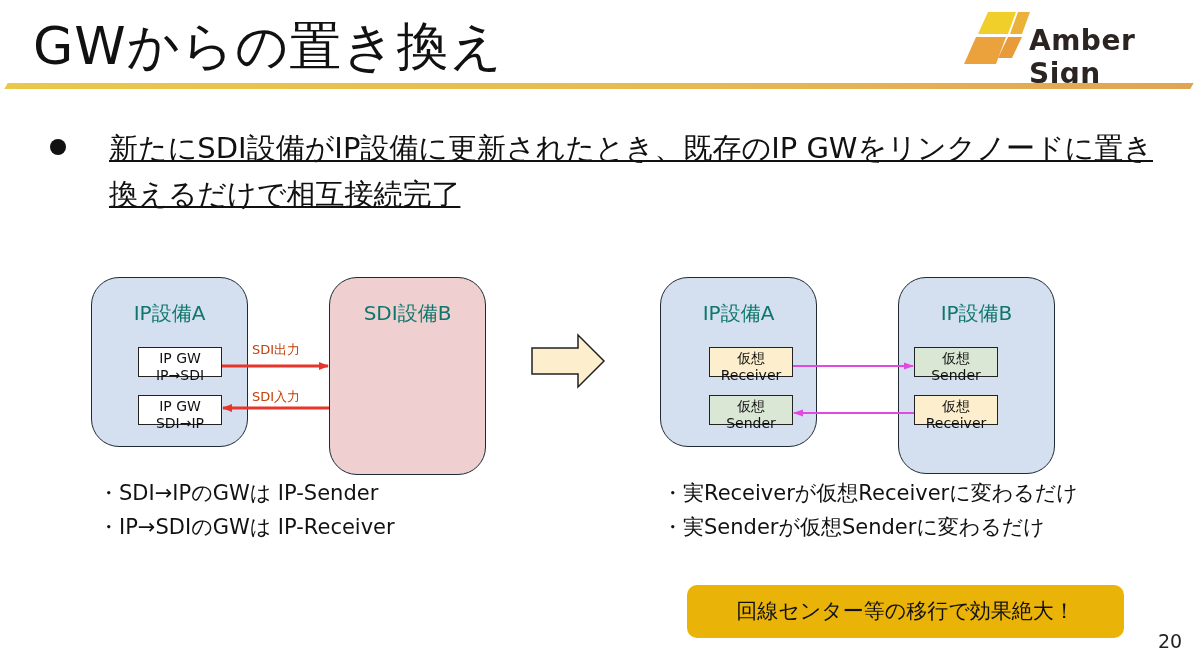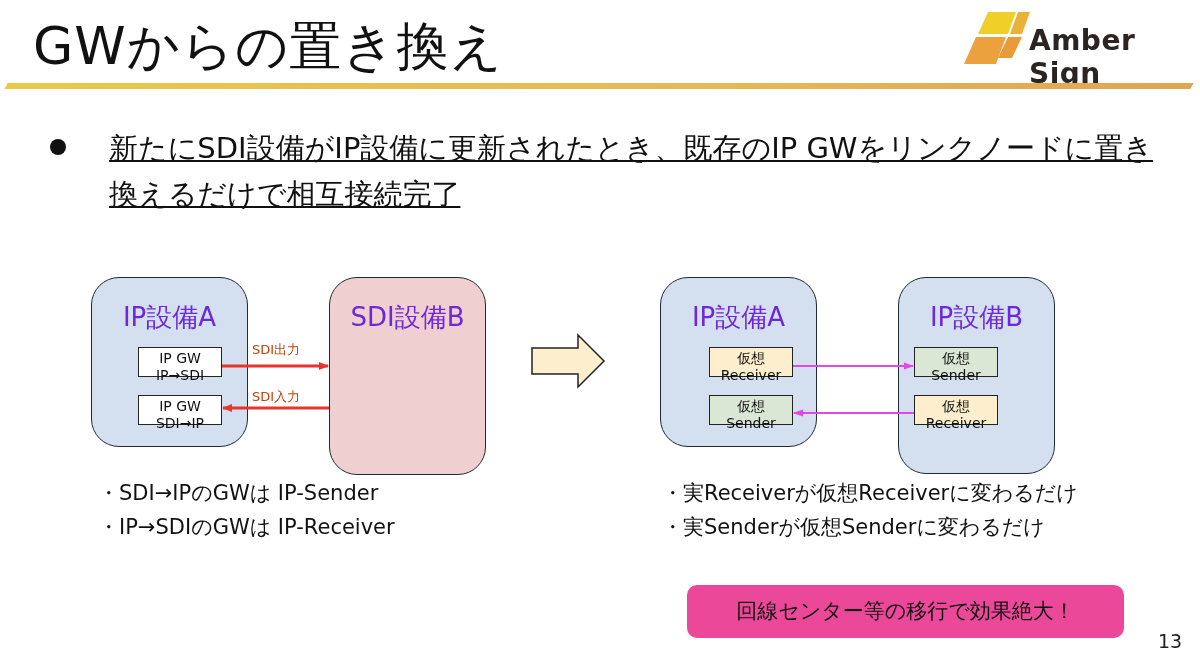--- a/index.html
+++ b/index.html
@@ -16,33 +16,33 @@
   .logo-text { position: absolute; left: 71px; top: 14px; font-family: "DejaVu Sans", sans-serif;
     font-weight: bold; font-size: 28px; color: #2b2420; letter-spacing: 0.5px; }
 
   .bullet-main { position: absolute; left: 50px; top: 125px; width: 1110px; font-size: 29px; line-height: 46px; }
   .bullet-dot { position: absolute; left: 0; top: 14px; width: 16px; height: 16px; border-radius: 50%; background: #111; }
   .bullet-text { position: absolute; left: 59px; top: 0; width: 1070px; text-decoration: underline; }
 
   .dev { position: absolute; border: 1.5px solid #1f2a35; border-radius: 28px; }
   .dev-blue { background: #d4e0ef; }
   .dev-pink { background: #efcfcf; }
-  .dev-label { position: absolute; left: 0; right: 0; top: 22px; text-align: center; font-size: 26px; color: #6d28d9; }
+  .dev-label { position: absolute; left: 0; right: 0; top: 22px; text-align: center; font-size: 20px; color: #0f766e; }
 
   .inner { position: absolute; width: 84px; height: 30px; border: 1.5px solid #222; background: #fff;
     text-align: center; font-size: 14px; line-height: 17px; padding-top: 2px; color: #111; }
   .inner.yellow { background: #fdefcd; }
   .inner.green { background: #dbe7d5; }
 
   .link-label { position: absolute; font-size: 13px; color: #c2410c; }
 
   .note { position: absolute; font-size: 21px; line-height: 34px; color: #111; }
 
   .callout { position: absolute; left: 687px; top: 585px; width: 437px; height: 53px; border-radius: 10px;
-    background: #ec4899; text-align: center; font-size: 21px; line-height: 53px; color: #111; }
+    background: #eab308; text-align: center; font-size: 21px; line-height: 53px; color: #111; }
 
   .page-num { position: absolute; left: 1158px; top: 630px; font-size: 19px; color: #222; }
 
   svg.arrows { position: absolute; left: 0; top: 0; }
 </style>
 </head>
 <body>
 
 <div class="title">GWからの置き換え</div>
 <div class="logo">
@@ -124,13 +124,13 @@
   <div>・SDI→IPのGWは IP-Sender</div>
   <div>・IP→SDIのGWは IP-Receiver</div>
 </div>
 <div class="note" style="left:662px; top:476px;">
   <div>・実Receiverが仮想Receiverに変わるだけ</div>
   <div>・実Senderが仮想Senderに変わるだけ</div>
 </div>
 
 <div class="callout">回線センター等の移行で効果絶大！</div>
 
-<div class="page-num">13</div>
+<div class="page-num">20</div>
 
 </body></html>

